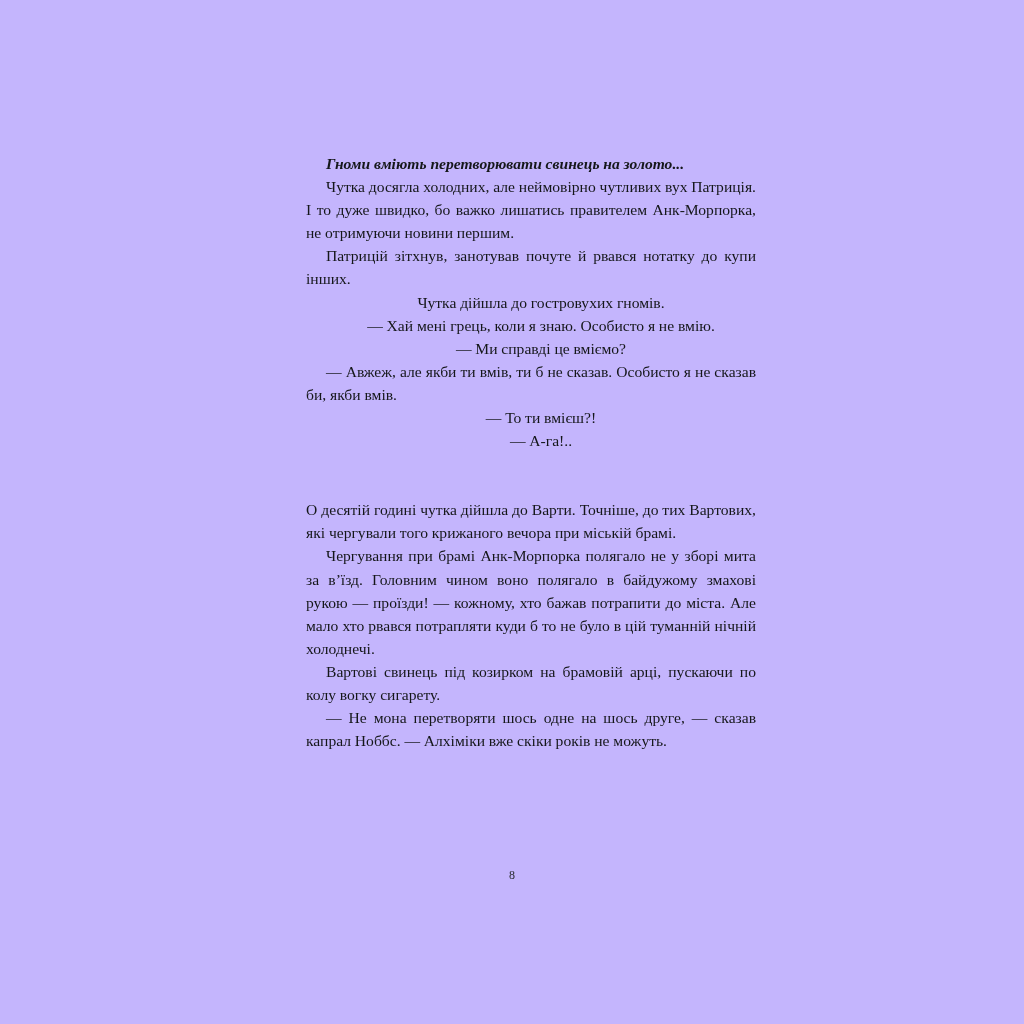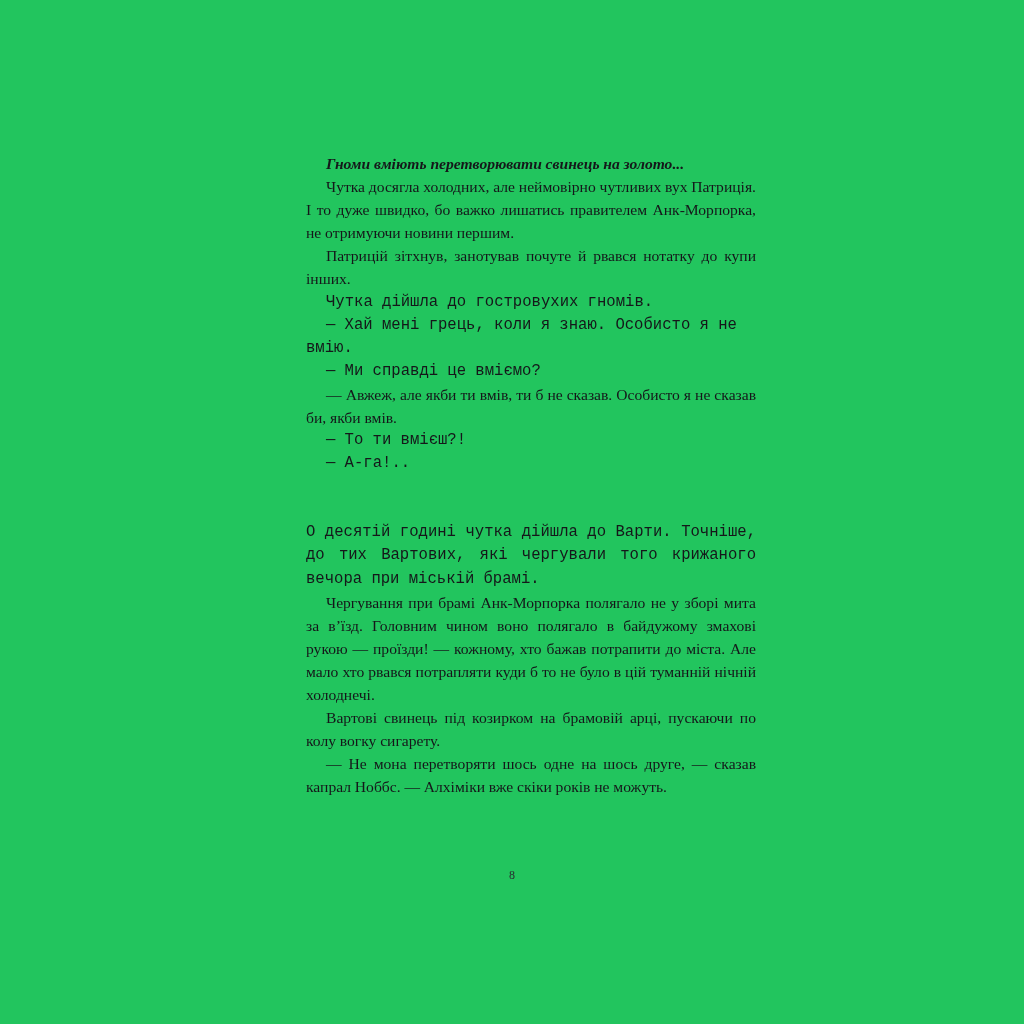--- a/index.html
+++ b/index.html
@@ -14,21 +14,21 @@
     overflow: hidden;
     font-family: "Liberation Serif", "DejaVu Serif", serif;
     color: #15171a;
     -webkit-font-smoothing: antialiased;
   }
 
   
   .page {
     position: absolute;
     inset: 0;
-    background: #22c55e;
+    background: #c4b5fd;
   }
 
   
   .text-column {
     position: absolute;
     left: 306px;
     top: 152px;
     width: 450px;
   }
 
@@ -45,31 +45,29 @@
 
   .para.epigraph {
     font-style: italic;
     font-weight: 600;
     text-indent: 20px;
     text-align: left;
   }
 
   .para.flush {
     text-indent: 0;
-    font-family: Liberation Mono, monospace;
   }
 
   .para.dialogue {
     text-indent: 20px;
   }
 
   
   .para.nojustify {
-    text-align: left;
-    font-family: Liberation Mono, monospace;
+    text-align: center;
   }
 
   
   .scene-gap {
     height: 46px;
   }
 
   
   .folio {
     position: absolute;

